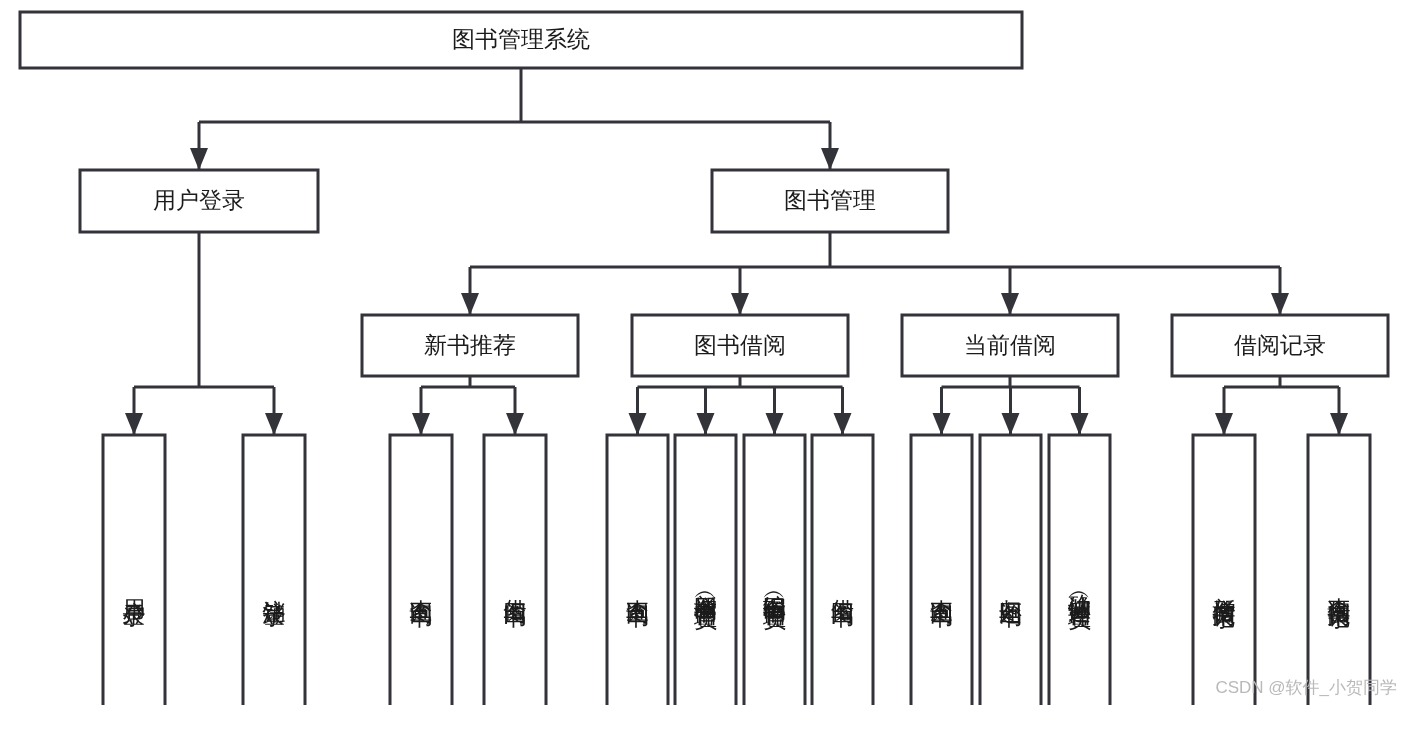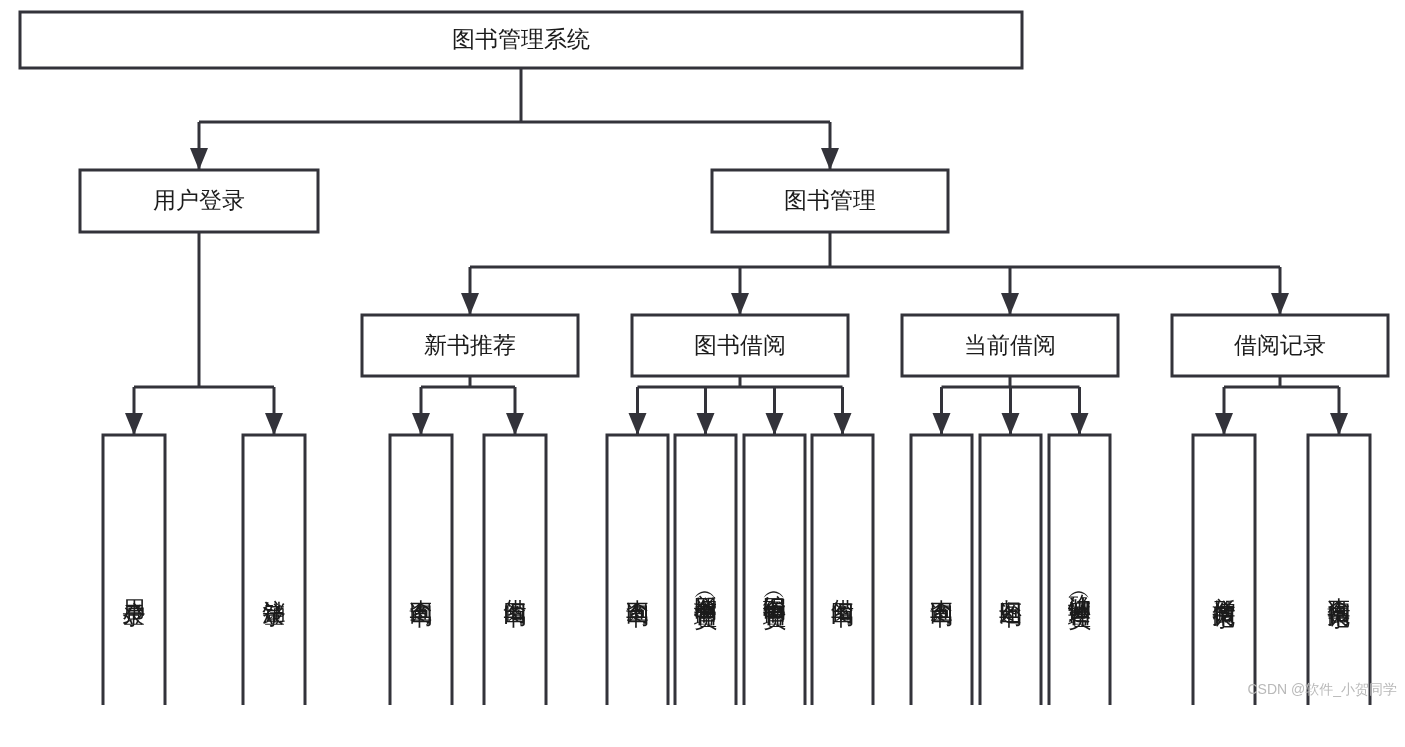--- a/index.html
+++ b/index.html
@@ -61,21 +61,21 @@
     line-height: 1.0;
     color: #1b1b1b;
     letter-spacing: 2px;
     white-space: nowrap;
   }
   .watermark {
     position: absolute;
     right: 8px;
     bottom: 6px;
     font-family: "Liberation Sans", "DejaVu Sans", sans-serif;
-    font-size: 14px;
+    font-size: 17px;
     color: #b9b9b9;
     white-space: nowrap;
     pointer-events: none;
   }
 </style>
 </head>
 <body>
 
 <div id="diagram-root">
   <svg class="canvas" viewBox="0 0 1405 747">

